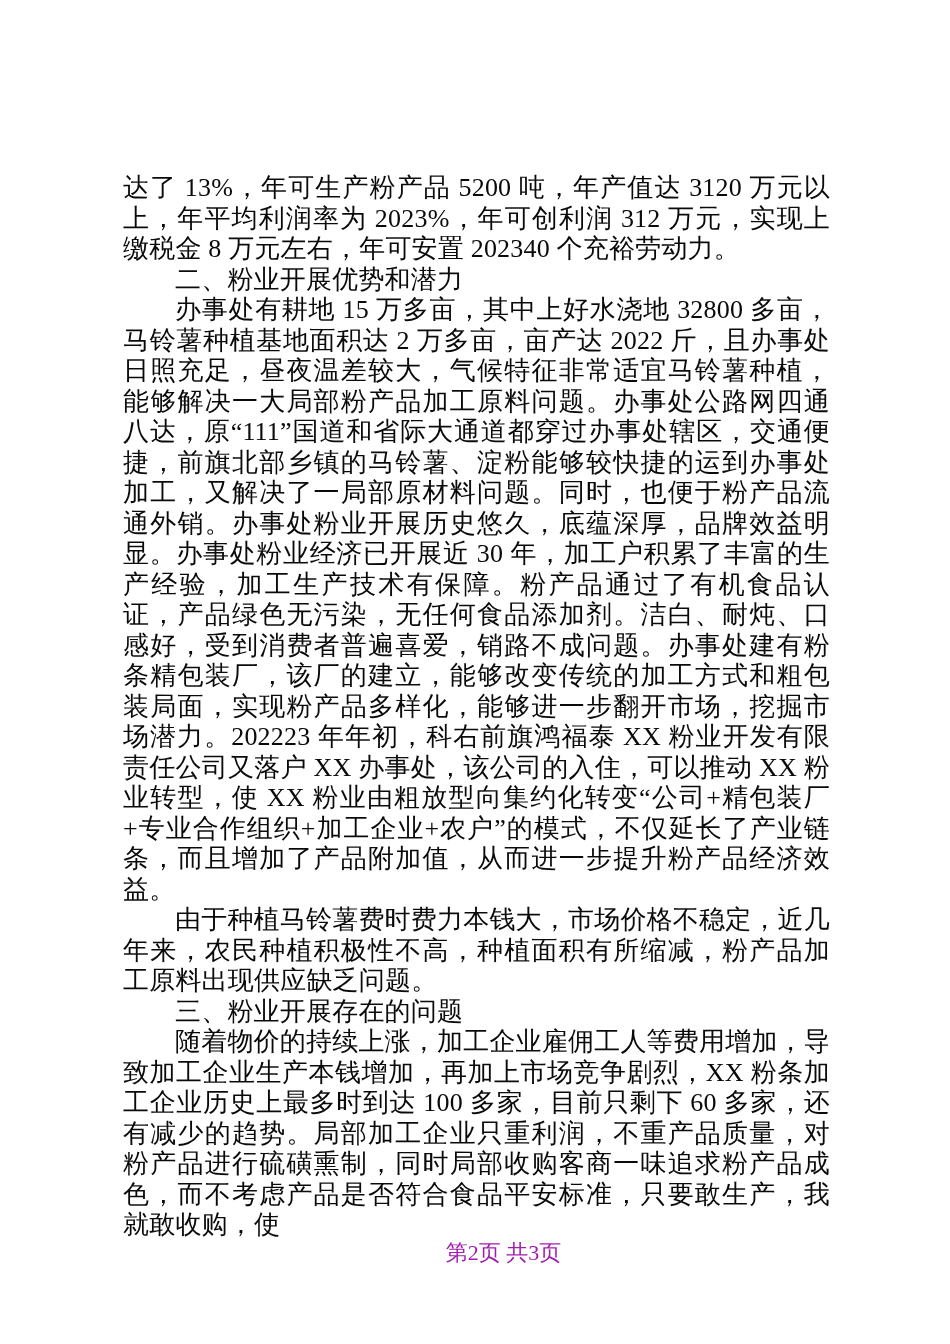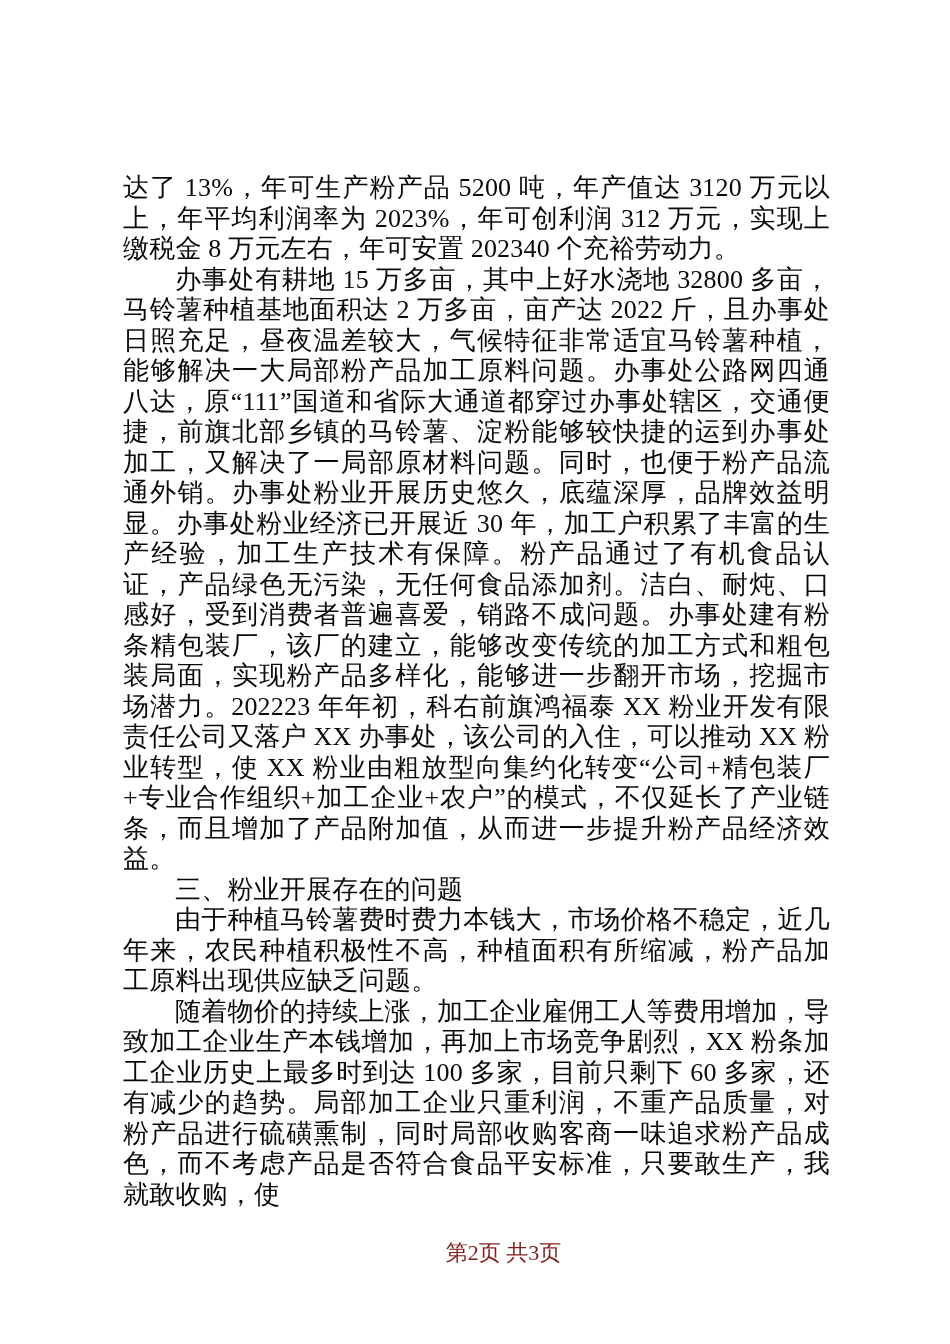--- a/index.html
+++ b/index.html
@@ -35,28 +35,29 @@
     text-indent: 2em;
   }
   .footer {
     position: absolute;
     top: 1240px;
     left: 150px;
     width: 707px;
     text-align: center;
     font-size: 22px;
     line-height: 26px;
-    color: #7f1d1d;
+    color: #a21caf;
   }
 </style>
 </head>
 <body>
 
 <div class="page">
   <div class="content">
     <p>达了 13%，年可生产粉产品 5200 吨，年产值达 3120 万元以上，年平均利润率为 2023%，年可创利润 312 万元，实现上缴税金 8 万元左右，年可安置 202340 个充裕劳动力。</p>
+    <p class="indent">二、粉业开展优势和潜力</p>
     <p class="indent">办事处有耕地 15 万多亩，其中上好水浇地 32800 多亩，马铃薯种植基地面积达 2 万多亩，亩产达 2022 斤，且办事处日照充足，昼夜温差较大，气候特征非常适宜马铃薯种植，能够解决一大局部粉产品加工原料问题。办事处公路网四通八达，原“111”国道和省际大通道都穿过办事处辖区，交通便捷，前旗北部乡镇的马铃薯、淀粉能够较快捷的运到办事处加工，又解决了一局部原材料问题。同时，也便于粉产品流通外销。办事处粉业开展历史悠久，底蕴深厚，品牌效益明显。办事处粉业经济已开展近 30 年，加工户积累了丰富的生产经验，加工生产技术有保障。粉产品通过了有机食品认证，产品绿色无污染，无任何食品添加剂。洁白、耐炖、口感好，受到消费者普遍喜爱，销路不成问题。办事处建有粉条精包装厂，该厂的建立，能够改变传统的加工方式和粗包装局面，实现粉产品多样化，能够进一步翻开市场，挖掘市场潜力。202223 年年初，科右前旗鸿福泰 XX 粉业开发有限责任公司又落户 XX 办事处，该公司的入住，可以推动 XX 粉业转型，使 XX 粉业由粗放型向集约化转变“公司+精包装厂+专业合作组织+加工企业+农户”的模式，不仅延长了产业链条，而且增加了产品附加值，从而进一步提升粉产品经济效益。</p>
+    <p class="indent">由于种植马铃薯费时费力本钱大，市场价格不稳定，近几年来，农民种植积极性不高，种植面积有所缩减，粉产品加工原料出现供应缺乏问题。</p>
     <p class="indent">三、粉业开展存在的问题</p>
-    <p class="indent">由于种植马铃薯费时费力本钱大，市场价格不稳定，近几年来，农民种植积极性不高，种植面积有所缩减，粉产品加工原料出现供应缺乏问题。</p>
     <p class="indent">随着物价的持续上涨，加工企业雇佣工人等费用增加，导致加工企业生产本钱增加，再加上市场竞争剧烈，XX 粉条加工企业历史上最多时到达 100 多家，目前只剩下 60 多家，还有减少的趋势。局部加工企业只重利润，不重产品质量，对粉产品进行硫磺熏制，同时局部收购客商一味追求粉产品成色，而不考虑产品是否符合食品平安标准，只要敢生产，我就敢收购，使</p>
   </div>
   <div class="footer">第2页 共3页</div>
 </div>
 
 </body></html>

